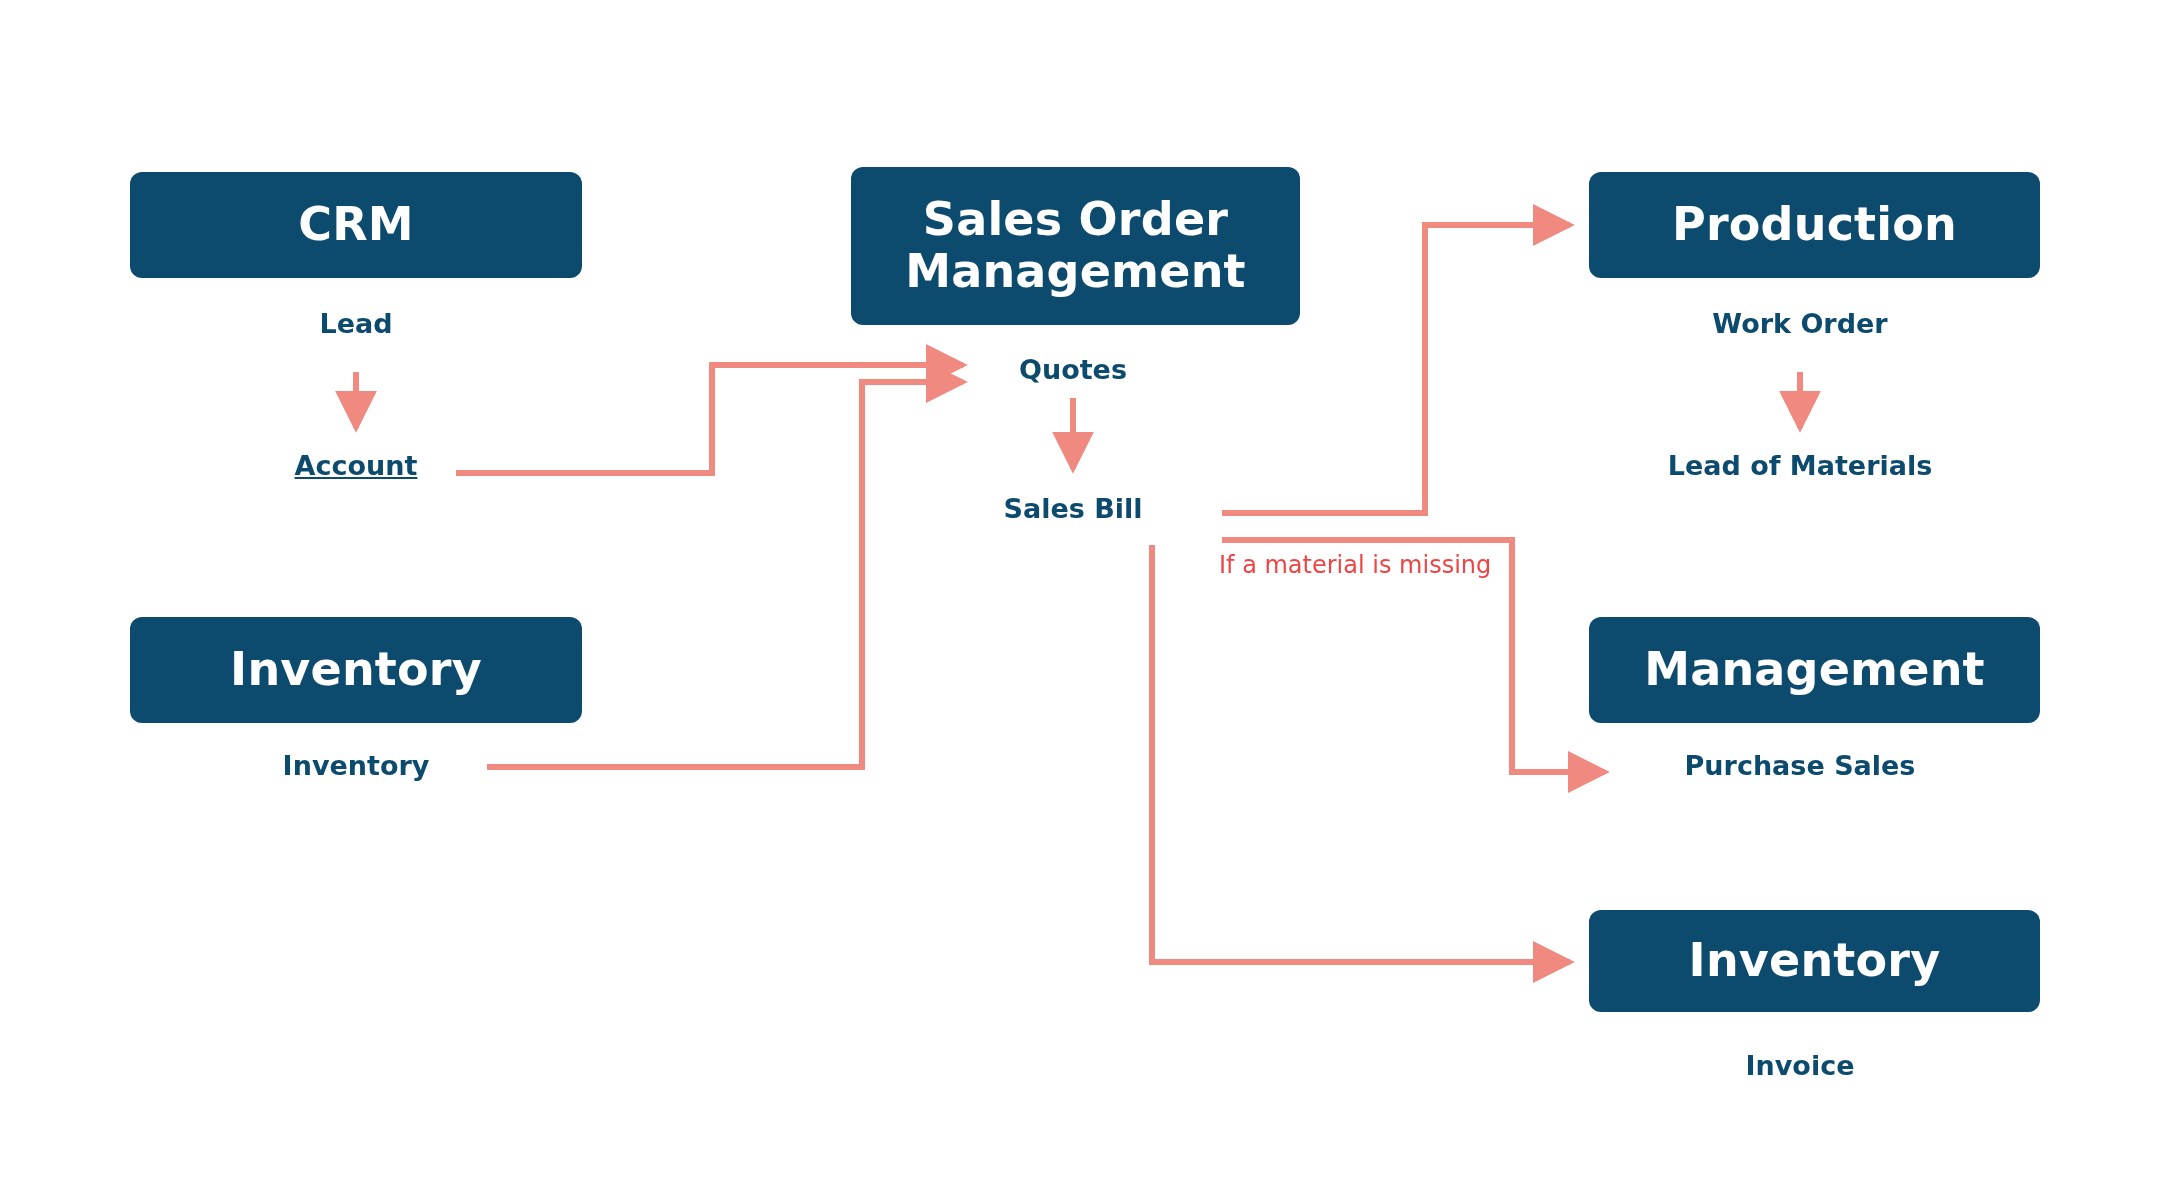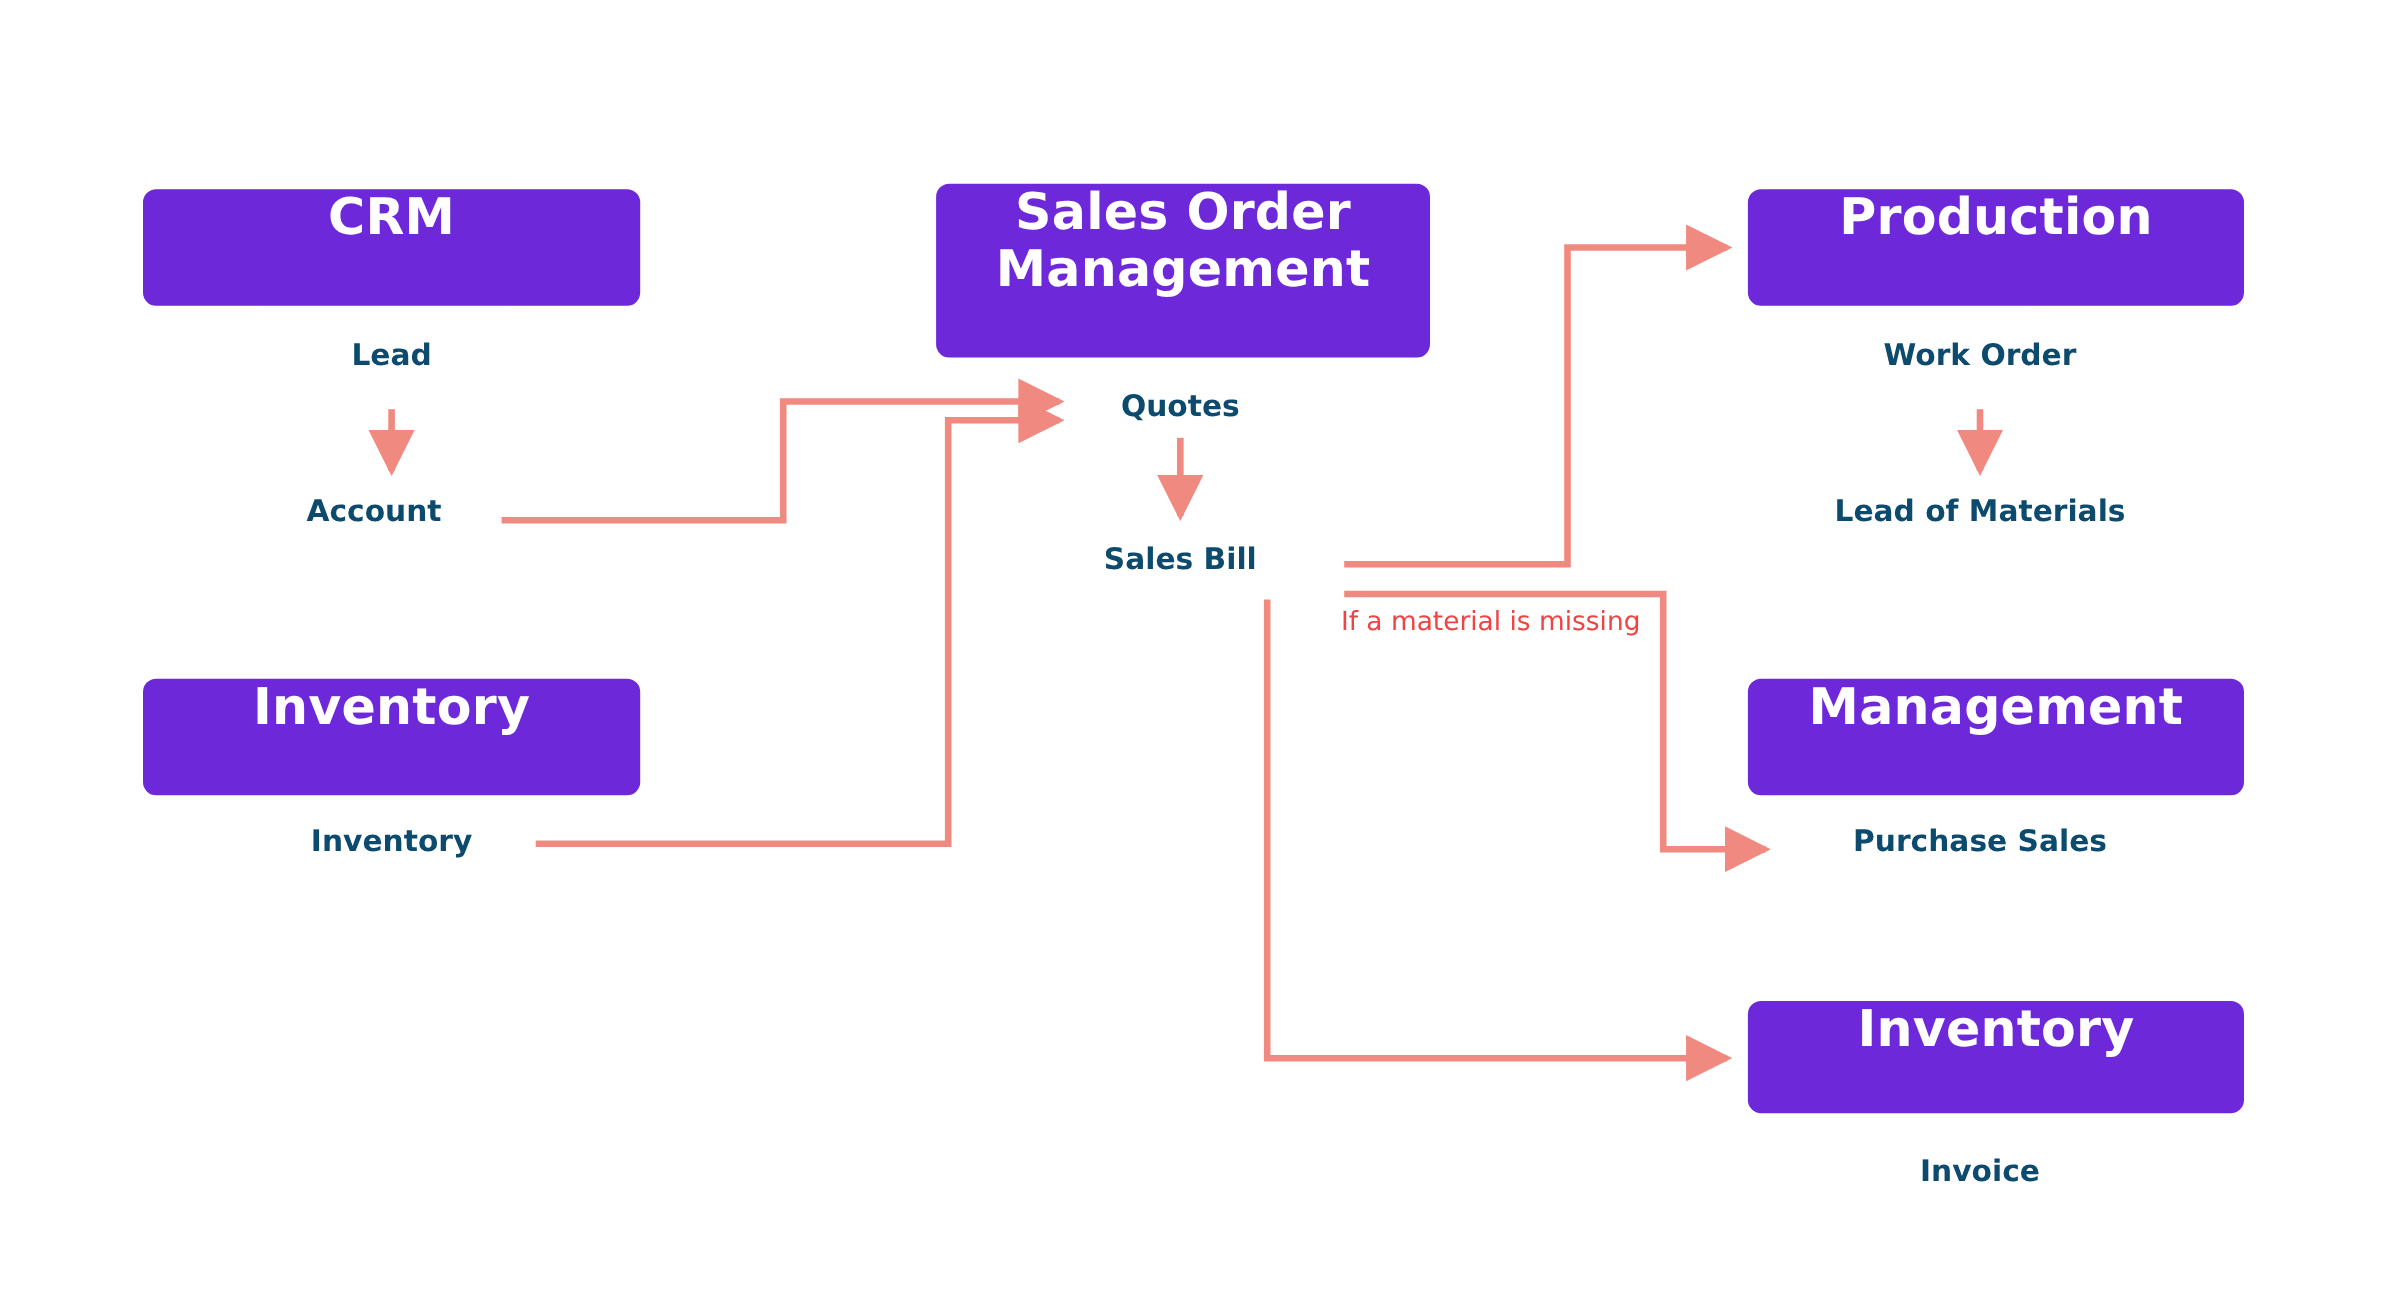--- a/index.html
+++ b/index.html
@@ -18,24 +18,24 @@
   #edges {
     position: absolute;
     left: 0;
     top: 0;
     width: 2168px;
     height: 1178px;
     pointer-events: none;
   }
   .module-box {
     position: absolute;
-    background: #6d28d9;
+    background: #0c4a6e;
     border-radius: 12px;
     display: flex;
-    align-items: flex-start;
+    align-items: center;
     justify-content: center;
     text-align: center;
     color: #ffffff;
     font-weight: bold;
     font-size: 46px;
     line-height: 1.12;
     letter-spacing: 0.2px;
     box-sizing: border-box;
   }
   .node-label {
@@ -109,21 +109,21 @@
   <div class="module-box" style="left:1589px; top:617px; width:451px; height:106px;">
     <span>Management</span>
   </div>
 
   <div class="module-box" style="left:1589px; top:910px; width:451px; height:102px;">
     <span>Inventory</span>
   </div>
 
   <div class="node-label center" style="left:356px; top:310px;">Lead</div>
 
-  <div class="node-label center" style="left:340px; top:452px;">Account</div>
+  <div class="node-label center" style="left:356px; top:452px;text-decoration:underline;">Account</div>
 
   <div class="node-label center" style="left:1073px; top:356px;">Quotes</div>
 
   <div class="node-label center" style="left:1073px; top:495px;">Sales Bill</div>
 
   <div class="node-label center" style="left:1800px; top:310px;">Work Order</div>
 
   <div class="node-label center" style="left:1800px; top:452px;">Lead of Materials</div>
 
   <div class="node-label center" style="left:356px; top:752px;">Inventory</div>

